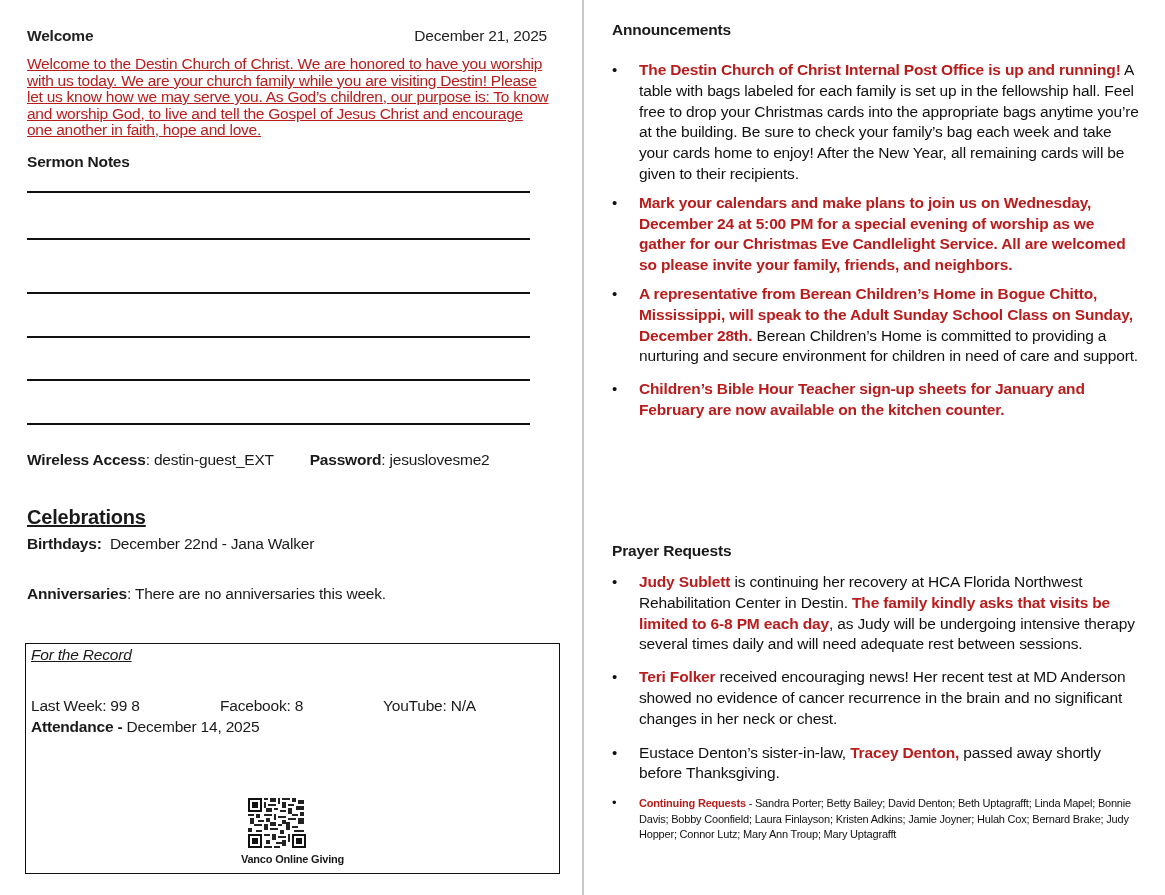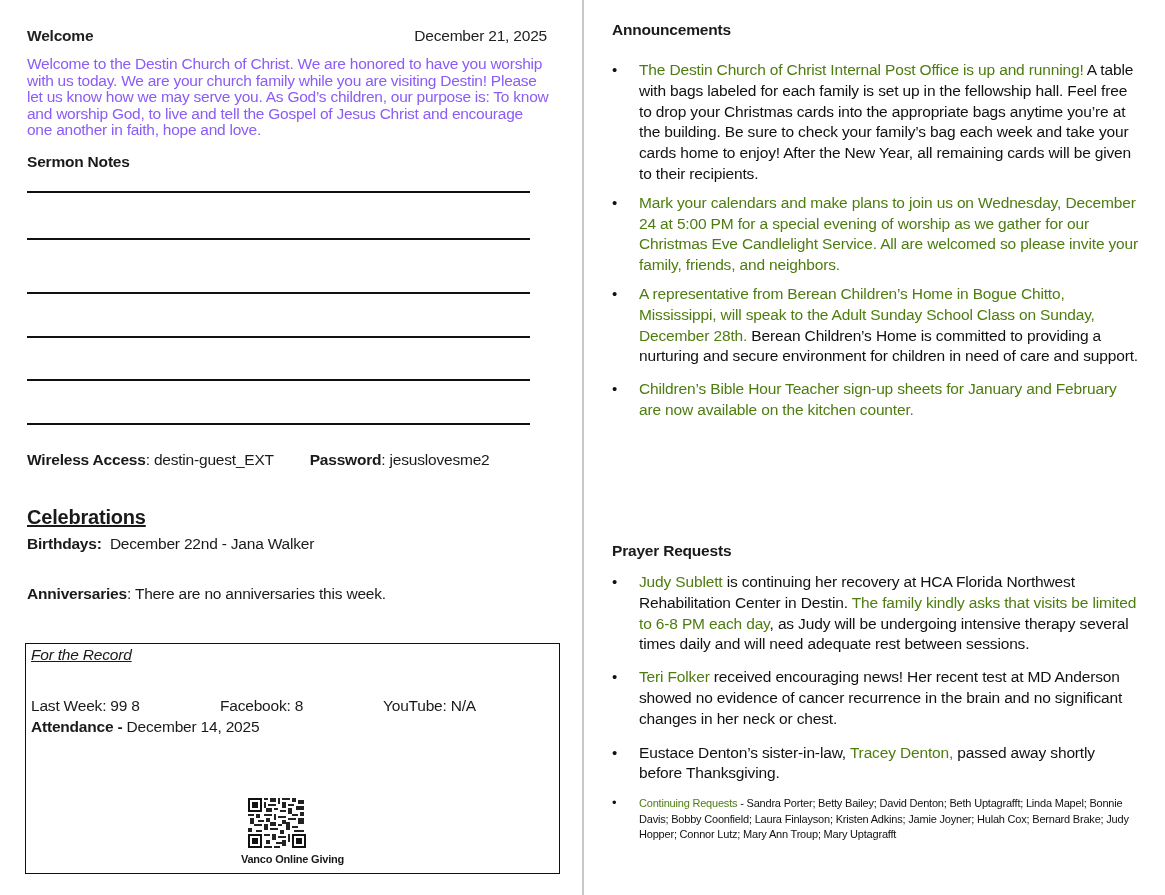--- a/index.html
+++ b/index.html
@@ -18,21 +18,21 @@
     .left { position: absolute; left: 27px; top: 0; width: 525px; }
     .welcome-head {
       position: absolute; left: 0; top: 27px; width: 520px;
       display: flex; justify-content: space-between;
       font-size: 15.5px; letter-spacing: -0.2px;
     }
     .welcome-head .title { font-weight: bold; color: #222; font-weight: 600; }
     .welcome-head .date { color: #222; }
     .welcome-text {
       position: absolute; left: 0; top: 56px; width: 525px;
-      font-size: 15.5px; line-height: 16.5px; letter-spacing: -0.25px; color: #8b5cf6;
+      font-size: 15.5px; line-height: 16.5px; letter-spacing: -0.25px; color: #b91c1c; text-decoration: underline;
     }
     .sermon-title {
       position: absolute; left: 0; top: 153px;
       font-size: 15.5px; font-weight: 600; letter-spacing: -0.2px;
     }
     .note-line {
       position: absolute; left: 0; width: 503px; height: 2px; background: #111;
     }
     .wireless {
       position: absolute; left: 0; top: 451px; font-size: 15.5px; letter-spacing: -0.2px;
@@ -79,21 +79,21 @@
       position: absolute; left: 0; font-size: 15.5px; font-weight: 600; letter-spacing: -0.2px;
     }
     .bullet-list { position: absolute; left: 0; width: 530px; }
     .bullet {
       position: relative; padding-left: 27px;
       font-size: 15.5px; line-height: 20.8px; letter-spacing: -0.15px; color: #111;
     }
     .bullet::before {
       content: "\2022"; position: absolute; left: 0; top: 0; font-size: 15px;
     }
-    .bullet b { font-weight: 400; color: #4d7c0f; }
+    .bullet b { font-weight: 700; color: #b91c1c; }
     .bullet.small { font-size: 11px; line-height: 15.5px; letter-spacing: -0.2px; }
     .bullet.small::before { font-size: 13px; top: -1px; }
   </style>
 </head>
 <body>
 
 <div class="page">
 
   <div class="divider"></div>
 

